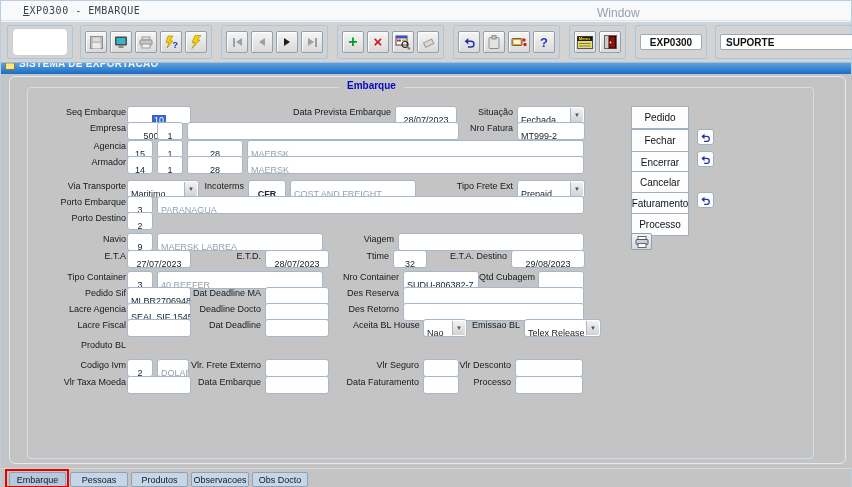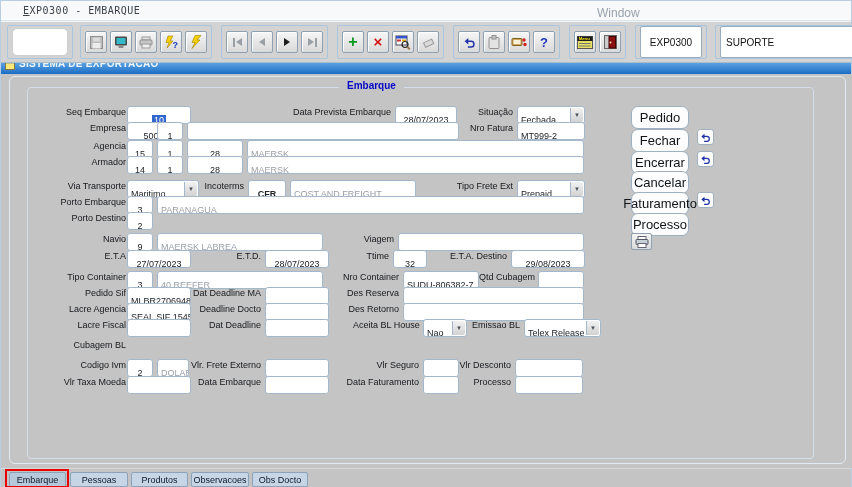--- a/index.html
+++ b/index.html
@@ -28,22 +28,22 @@
   .g{font-weight:bold;line-height:1}
   .ic-plus::after{content:"+";color:#0a9a20;font-size:16px}
   .ic-x::after{content:"\00d7";color:#d41414;font-size:15px}
   .ic-q::after{content:"?";color:#2038c0;font-size:13px}
   .tri{width:0;height:0;border-style:solid;flex:none}
   .tri-r{border-width:4.5px 0 4.5px 6.5px;border-color:transparent transparent transparent currentColor}
   .tri-l{border-width:4.5px 6.5px 4.5px 0;border-color:transparent currentColor transparent transparent}
   .navbar{width:2px;height:9px;background:currentColor;flex:none}
   .dis{color:#9aa0a6}.ena{color:#1c1c1c}
   .nav{display:flex;align-items:center;gap:1px}
-  .tfield{height:32px;background:#fff;border:1px solid #9aacbe;border-radius:2px;
-          font-size:10px;font-weight:normal;color:#111;display:flex;align-items:center;box-sizing:border-box}
+  .tfield{height:16px;background:#fff;border:1px solid #9aacbe;border-radius:2px;
+          font-size:10px;font-weight:bold;color:#111;display:flex;align-items:center;box-sizing:border-box}
   .tfield.code{width:62px;justify-content:center}
   .tfield.user{width:146px;padding-left:5px}
 
   
   .mdibar{position:absolute;left:0;top:62px;width:100%;height:11px;overflow:hidden;
           background:linear-gradient(180deg,#5aa2e2,#1b6cc4)}
   .mdi-title{position:absolute;left:18px;top:-5px;font-size:10px;font-weight:bold;color:#eef5fc;
              letter-spacing:.3px;white-space:nowrap}
   .mdi-ic{position:absolute;left:4px;top:-3px}
 
@@ -64,21 +64,21 @@
   .gray{color:#9aa0a8}
   .bold{font-weight:bold}
   .dd{padding-right:14px}
   .ddb{position:absolute;right:1px;top:1px;bottom:1px;width:12px;
        background:linear-gradient(#f2f2f2,#d2d2d2);border-left:1px solid #a5b8cb;
        border-radius:0 2px 2px 0;display:flex;align-items:center;justify-content:center}
   .ddb::after{content:"\25bc";font-size:6px;color:#4a525a}
   .sel{background:#3366cc;color:#fff;padding:0 2px}
 
   .sbtn{position:absolute;left:630px;width:58px;height:23px;background:#fdfdfd;
-        border:1px solid #9fb0c0;border-radius:7px;font-size:13px;color:#101418;
+        border:1px solid #9fb0c0;border-radius:0;font-size:10px;color:#101418;
         display:flex;align-items:center;justify-content:center;box-sizing:border-box}
   .ubtn{position:absolute;left:696px;width:17px;height:16px;background:#fdfdfd;
         border:1px solid #9fb0c0;border-radius:3px;display:flex;align-items:center;
         justify-content:center;box-sizing:border-box}
   .pbtn{position:absolute;left:630px;width:21px;height:17px;background:linear-gradient(#f4f4f4,#dadada);
         border:1px solid #8fa0b0;border-radius:2px;display:flex;align-items:center;
         justify-content:center;box-sizing:border-box}
 
   
   .tabbar{position:absolute;left:0;top:467px;width:100%;height:20px;background:#c4c4c4;
@@ -335,21 +335,21 @@
 
     <div class="lbl" style="left:30px;top:245px;width:95px">Lacre Fiscal</div>
     <div class="inp" style="left:126px;top:245px;width:64px"></div>
     <div class="lbl" style="left:192px;top:245px;width:68px">Dat Deadline</div>
     <div class="inp" style="left:264px;top:245px;width:64px"></div>
     <div class="lbl" style="left:352px;top:245px;width:66px">Aceita BL House</div>
     <div class="inp dd" style="left:422px;top:245px;width:44px"><span>Nao</span><span class="ddb"></span></div>
     <div class="lbl" style="left:469px;top:245px;width:50px">Emissao BL</div>
     <div class="inp dd" style="left:523px;top:245px;width:77px"><span>Telex Release</span><span class="ddb"></span></div>
 
-    <div class="lbl" style="left:30px;top:265px;width:95px">Cubagem BL</div>
+    <div class="lbl" style="left:30px;top:265px;width:95px">Produto BL</div>
 
     <div class="lbl" style="left:30px;top:285px;width:95px">Codigo Ivm</div>
     <div class="inp ct" style="left:126px;top:285px;width:26px">2</div>
     <div class="inp gray" style="left:156px;top:285px;width:32px">DOLAR</div>
     <div class="lbl" style="left:186px;top:285px;width:74px">Vlr. Frete Externo</div>
     <div class="inp" style="left:264px;top:285px;width:64px"></div>
     <div class="lbl" style="left:370px;top:285px;width:48px">Vlr Seguro</div>
     <div class="inp" style="left:422px;top:285px;width:36px"></div>
     <div class="lbl" style="left:446px;top:285px;width:64px">Vlr Desconto</div>
     <div class="inp" style="left:514px;top:285px;width:68px"></div>

